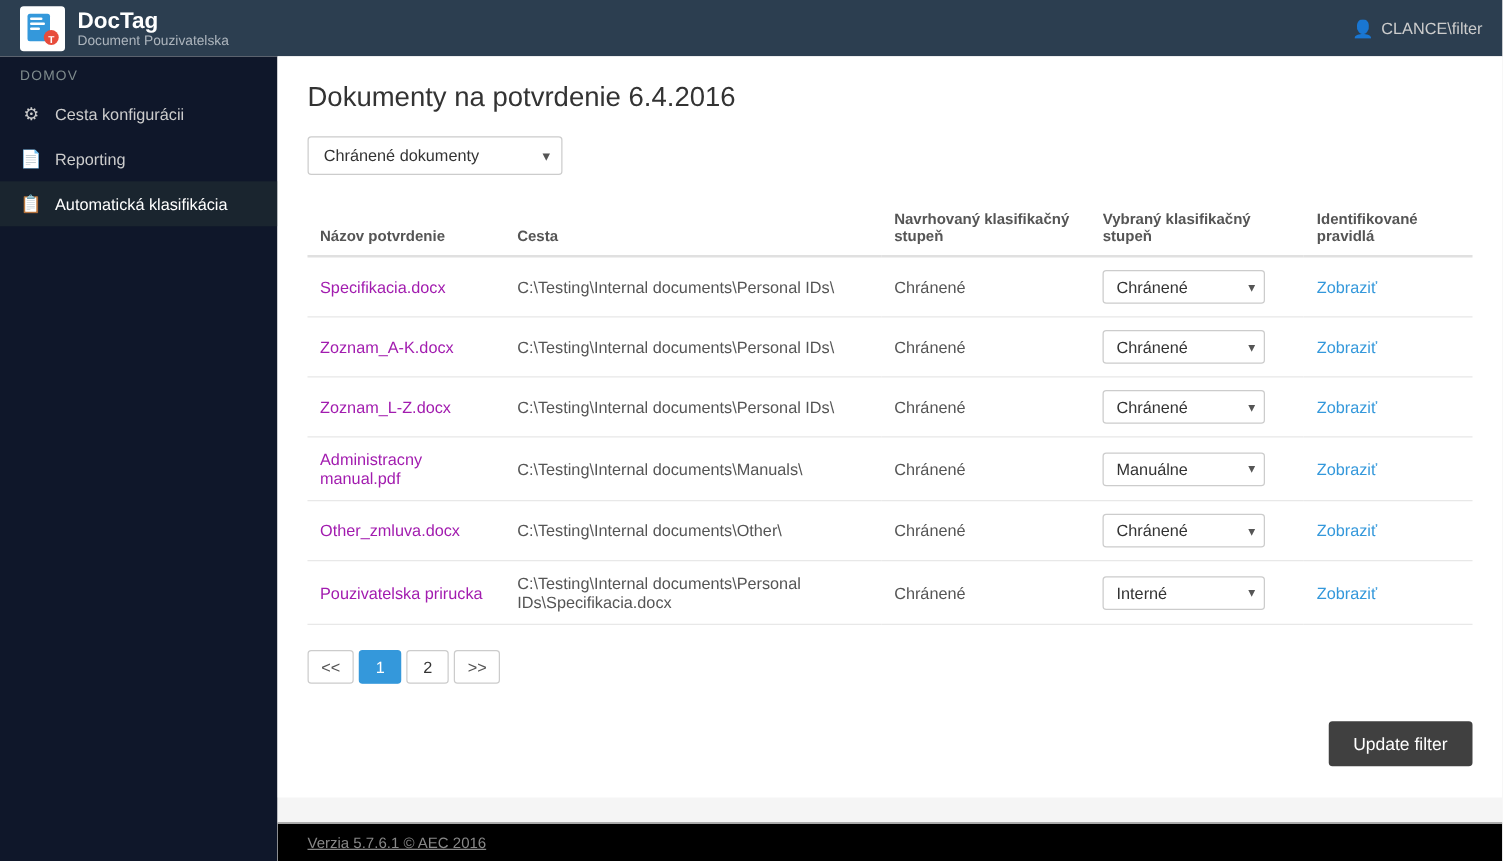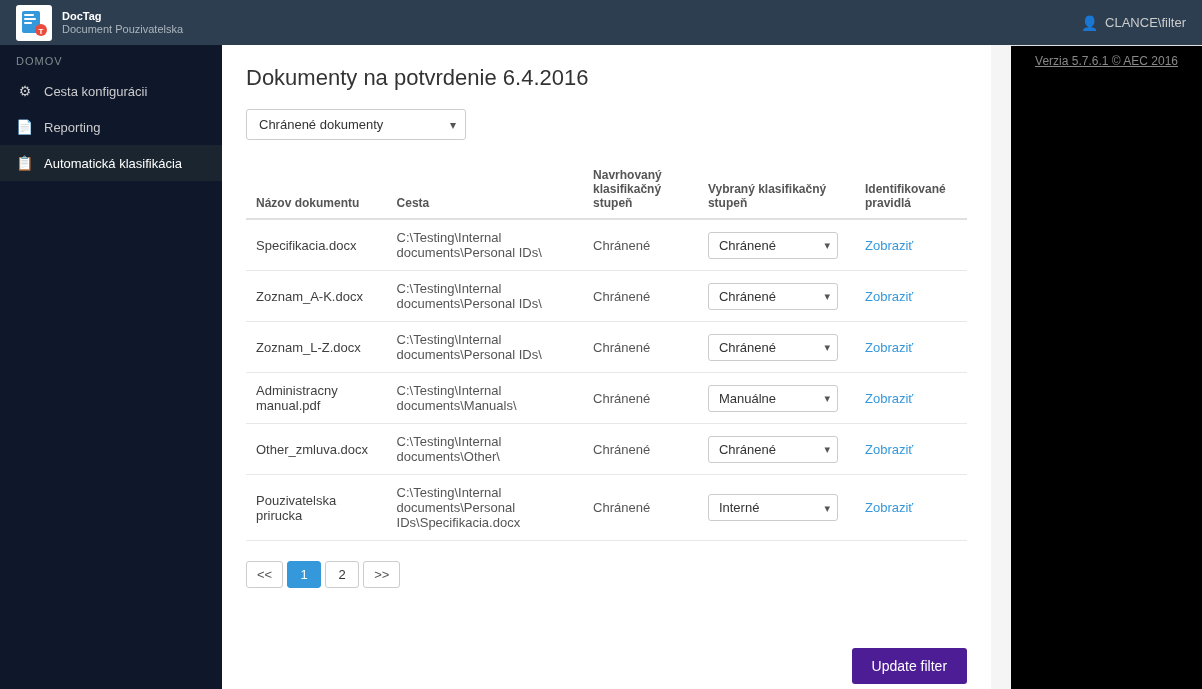--- a/index.html
+++ b/index.html
@@ -16,21 +16,21 @@
       justify-content: space-between;
       flex-shrink: 0;
     }
     .top-header-left { display: flex; align-items: center; gap: 10px; }
     .logo-icon {
       width: 36px; height: 36px; background: #fff; border-radius: 3px;
       display: flex; align-items: center; justify-content: center;
       font-size: 10px; font-weight: bold; color: #2c3e50;
       flex-shrink: 0;
     }
-    .app-title { font-size: 11px; font-weight: bold; line-height: 1.2; }
+    .app-title { font-size: 18px; font-weight: bold; line-height: 1.2; }
     .app-subtitle { font-size: 11px; color: #adb5bd; }
     .top-header-right { font-size: 13px; color: #ccc; display: flex; align-items: center; gap: 6px; }
     .user-icon { font-size: 14px; }
 
     
     .main-layout { display: flex; flex: 1; overflow: hidden; }
 
     
     .sidebar {
       width: 222px; background: #0f172a; color: #ccc;
@@ -42,55 +42,55 @@
     .sidebar-item {
       display: flex; align-items: center; gap: 10px;
       padding: 10px 16px; cursor: pointer; color: #ccc; font-size: 13px;
       transition: background 0.15s;
     }
     .sidebar-item.active { background: #1a252f; color: #fff; }
     .sidebar-icon { font-size: 14px; width: 18px; text-align: center; }
 
     
     .content {
-      flex: 1; background: #f5f5f5; display: flex; flex-direction: row; overflow: hidden; gap: 20px;
+      flex: 1; background: #f5f5f5; display: flex; flex-direction: column; overflow: hidden; gap: 20px;
     }
     .content-inner {
       flex: 1; background: white; margin: 0; padding: 20px 24px;
       display: flex; flex-direction: column; overflow-y: auto;
     }
     .page-title {
       font-size: 22px; font-weight: 300; color: #333; margin-bottom: 18px;
     }
 
     
     .filter-row { margin-bottom: 20px; }
     .filter-select {
       border: 1px solid #ccc; border-radius: 3px; padding: 7px 32px 7px 12px;
       font-size: 13px; color: #333; background: white; appearance: none;
-      cursor: pointer; width: 220px; position: relative;
+      cursor: pointer; width: 204px; position: relative;
     }
     .filter-select-wrapper {
       position: relative; display: inline-block;
     }
     .filter-select-wrapper::after {
       content: '▾'; position: absolute; right: 10px; top: 50%; transform: translateY(-50%);
       pointer-events: none; color: #555; font-size: 12px;
     }
 
     
     .doc-table { width: 100%; border-collapse: collapse; margin-bottom: 20px; }
     .doc-table thead tr { border-bottom: 2px solid #e0e0e0; }
     .doc-table th {
       text-align: left; padding: 8px 10px; font-size: 12px; font-weight: bold;
       color: #555; vertical-align: bottom;
     }
     .doc-table tbody tr { border-bottom: 1px solid #e8e8e8; }
     .doc-table td { padding: 10px 10px; vertical-align: middle; font-size: 13px; color: #555; }
-    .doc-link { color: #404040; text-decoration: none; }
+    .doc-link { color: #a21caf; text-decoration: none; }
 
     .select-wrapper {
       position: relative; display: inline-block;
     }
     .select-wrapper select {
       border: 1px solid #ccc; border-radius: 3px; padding: 5px 28px 5px 10px;
       font-size: 13px; color: #333; background: white; appearance: none;
       cursor: pointer; min-width: 130px;
     }
     .select-wrapper::after {
@@ -108,22 +108,22 @@
       min-width: 34px; text-align: center;
     }
     .page-btn.active { background: #3498db; color: white; border-color: #3498db; }
     .page-btn.nav { color: #555; }
 
     
     .bottom-row {
       display: flex; justify-content: flex-end; padding: 10px 0 4px;
     }
     .update-btn {
-      background: #4c1d95; color: white; border: none; border-radius: 3px;
-      padding: 10px 20px; font-size: 14px; cursor: pointer; margin-top: 30px;
+      background: #404040; color: white; border: none; border-radius: 3px;
+      padding: 10px 20px; font-size: 14px; cursor: pointer;
     }
 
     
     .content-footer {
       background: #000000; border-top: 1px solid #e0e0e0;
       padding: 8px 24px; font-size: 12px; color: #888; flex-shrink: 0; text-decoration: underline;
     }
   </style>
 </head>
 <body>
@@ -180,21 +180,21 @@
             <option>Chránené dokumenty</option>
             <option>Všetky dokumenty</option>
             <option>Interné dokumenty</option>
           </select>
         </div>
       </div>
 
       <table class="doc-table">
         <thead>
           <tr>
-            <th>Názov dokumentu</th>
+            <th>Názov potvrdenie</th>
             <th>Cesta</th>
             <th>Navrhovaný klasifikačný stupeň</th>
             <th>Vybraný klasifikačný stupeň</th>
             <th>Identifikované pravidlá</th>
           </tr>
         </thead>
         <tbody id="table-body">
         <tr>
               <td><a class="doc-link" href="#">Specifikacia.docx</a></td>
               <td>C:\Testing\Internal documents\Personal IDs\</td>

